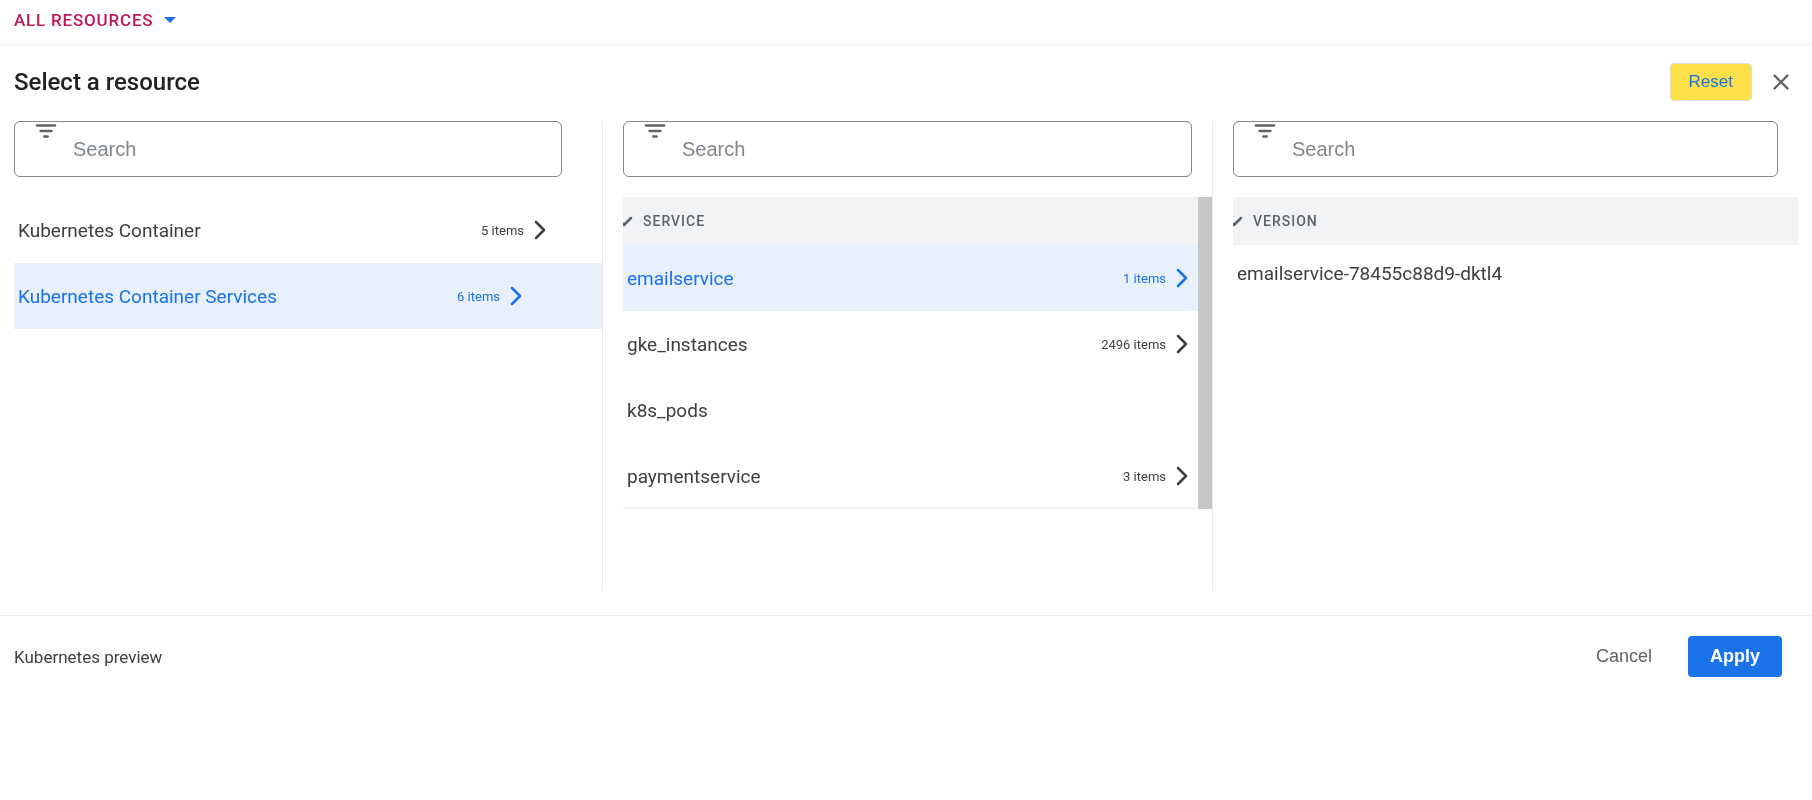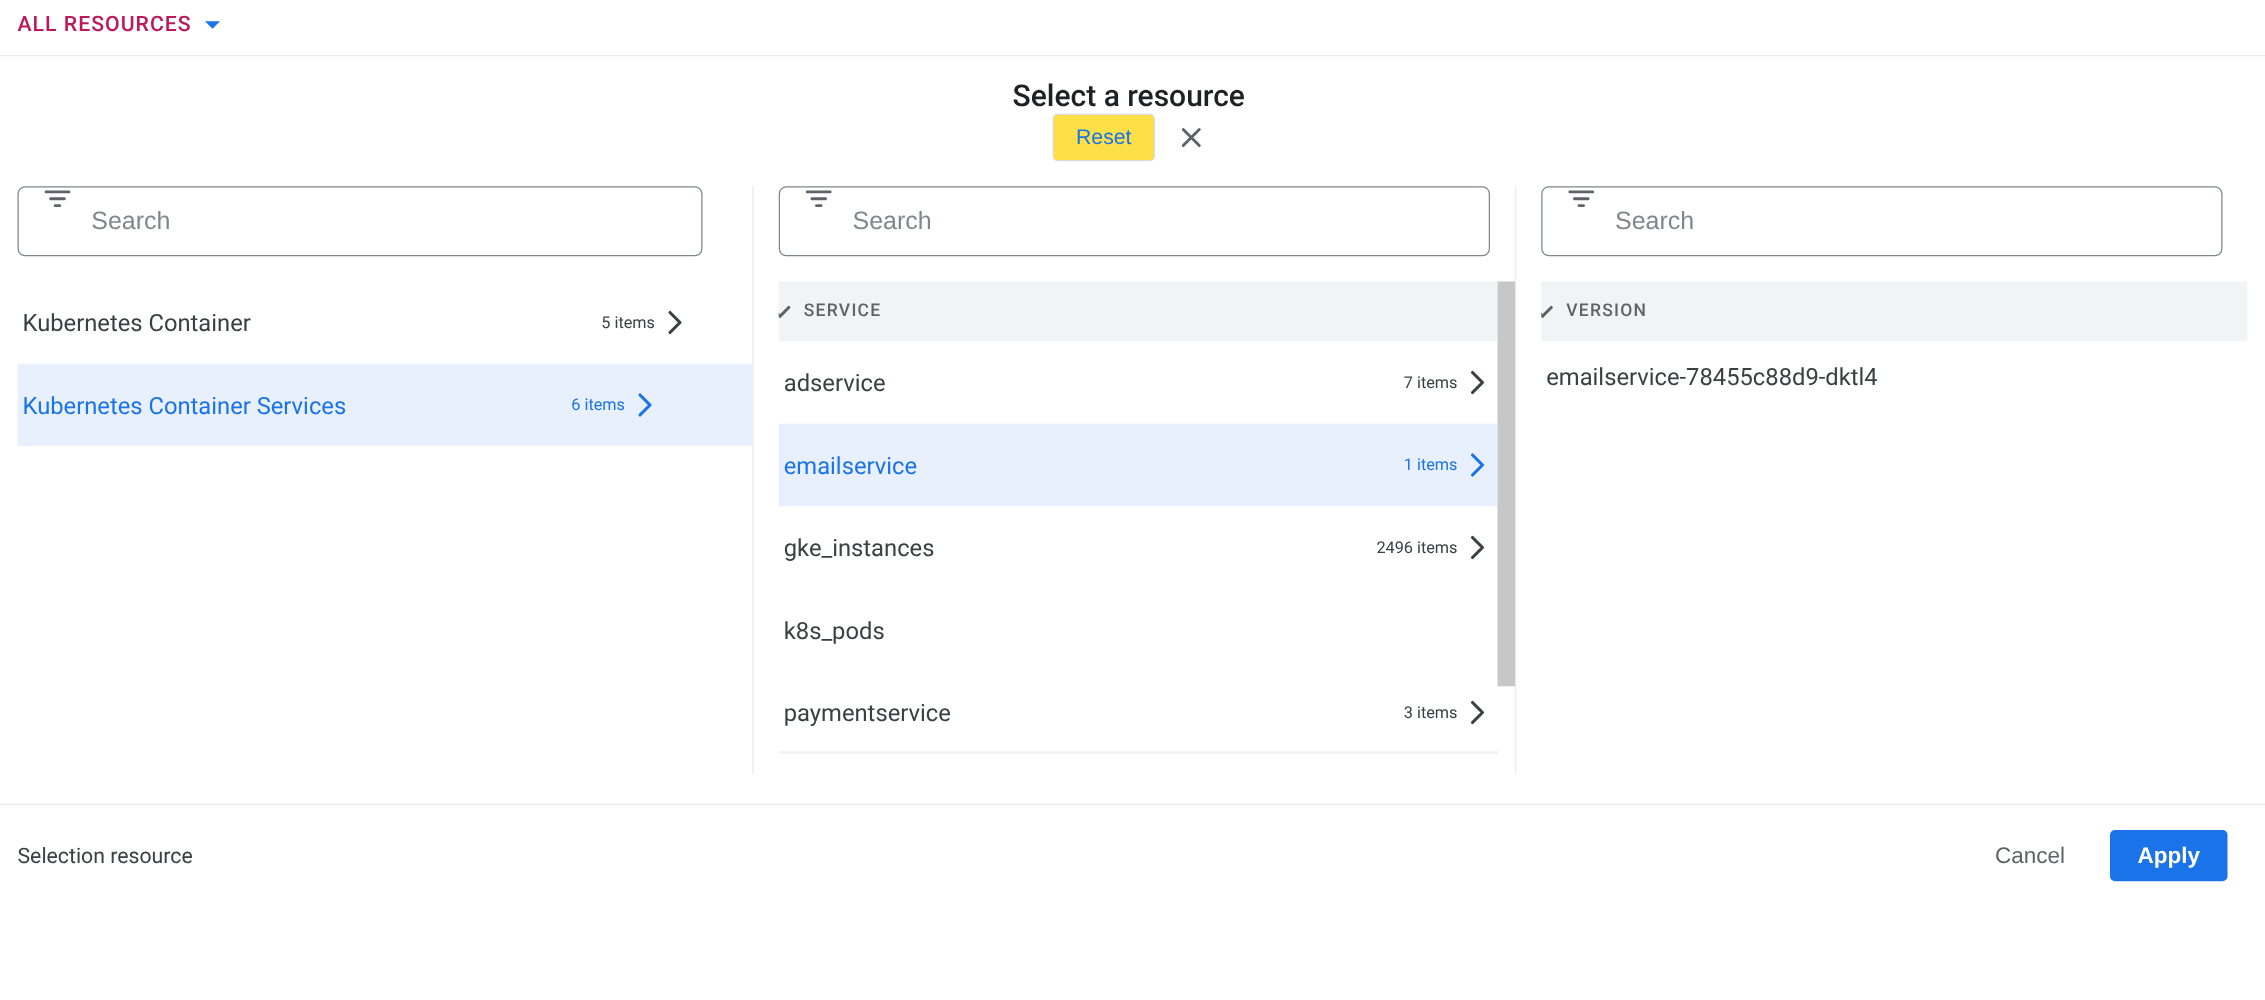--- a/index.html
+++ b/index.html
@@ -18,21 +18,20 @@
     display: inline-flex; align-items: center; gap: 10px;
     color: #be185d; font-weight: 500; font-size: 17px; letter-spacing: .8px;
     cursor: pointer;
   }
   .divider { height: 1px; background: #e8eaed; margin: 0 0 18px 0; }
 
   
   .title-row {
     display: flex; align-items: center; justify-content: space-between;
     padding: 0 20px 20px 14px;
-    flex-direction: column;
   }
   .title { font-size: 24px; font-weight: 500; color: #202124; }
   .title-right { display: flex; align-items: center; gap: 18px; }
   .reset-btn {
     border: 1px solid #dadce0; border-radius: 4px;
     background: #fde047; color: #1a73e8;
     padding: 8px 18px; font-size: 17px; cursor: pointer;
   }
   .close-btn { cursor: pointer; color: #5f6368; display:flex; }
 
@@ -194,31 +193,20 @@
     <div class="list hasScroll" style="position:relative;">
       <div class="section-header">
         <span>
           <svg width="18" height="12" viewBox="0 0 18 12">
                 <path d="M2 3 L9 10 L16 3" stroke="#5f6368" stroke-width="2.5" fill="none" stroke-linecap="round" stroke-linejoin="round"></path>
               </svg>
         </span>
         <span>SERVICE</span>
       </div>
 
-      <div class="row">
-        <span class="left">adservice</span>
-        <span class="right">
-          <span class="count">7 items</span>
-          <span class="chevron">
-            <svg width="12" height="20" viewBox="0 0 12 20">
-                  <path d="M2 2 L10 10 L2 18" stroke="#3c4043" stroke-width="2.5" fill="none" stroke-linecap="round" stroke-linejoin="round"></path>
-                </svg>
-          </span>
-        </span>
-      </div>
       <div class="row selected">
         <span class="left">emailservice</span>
         <span class="right">
           <span class="count">1 items</span>
           <span class="chevron">
             <svg width="12" height="20" viewBox="0 0 12 20">
                   <path d="M2 2 L10 10 L2 18" stroke="#1a73e8" stroke-width="2.5" fill="none" stroke-linecap="round" stroke-linejoin="round"></path>
                 </svg>
           </span>
         </span>
@@ -277,20 +265,20 @@
       </div>
       <div class="row" style="height:56px;">
         <span class="left">emailservice-78455c88d9-dktl4</span>
       </div>
     </div>
   </div>
 </div>
 
 <div class="footer-divider"></div>
 <div class="footer">
-  <div class="preview">Selection resource</div>
+  <div class="preview">Kubernetes preview</div>
   <div class="footer-right">
     <button class="cancel-btn">Cancel</button>
     <button class="apply-btn">Apply</button>
   </div>
 </div>
 
 </div>
 
 </body></html>

